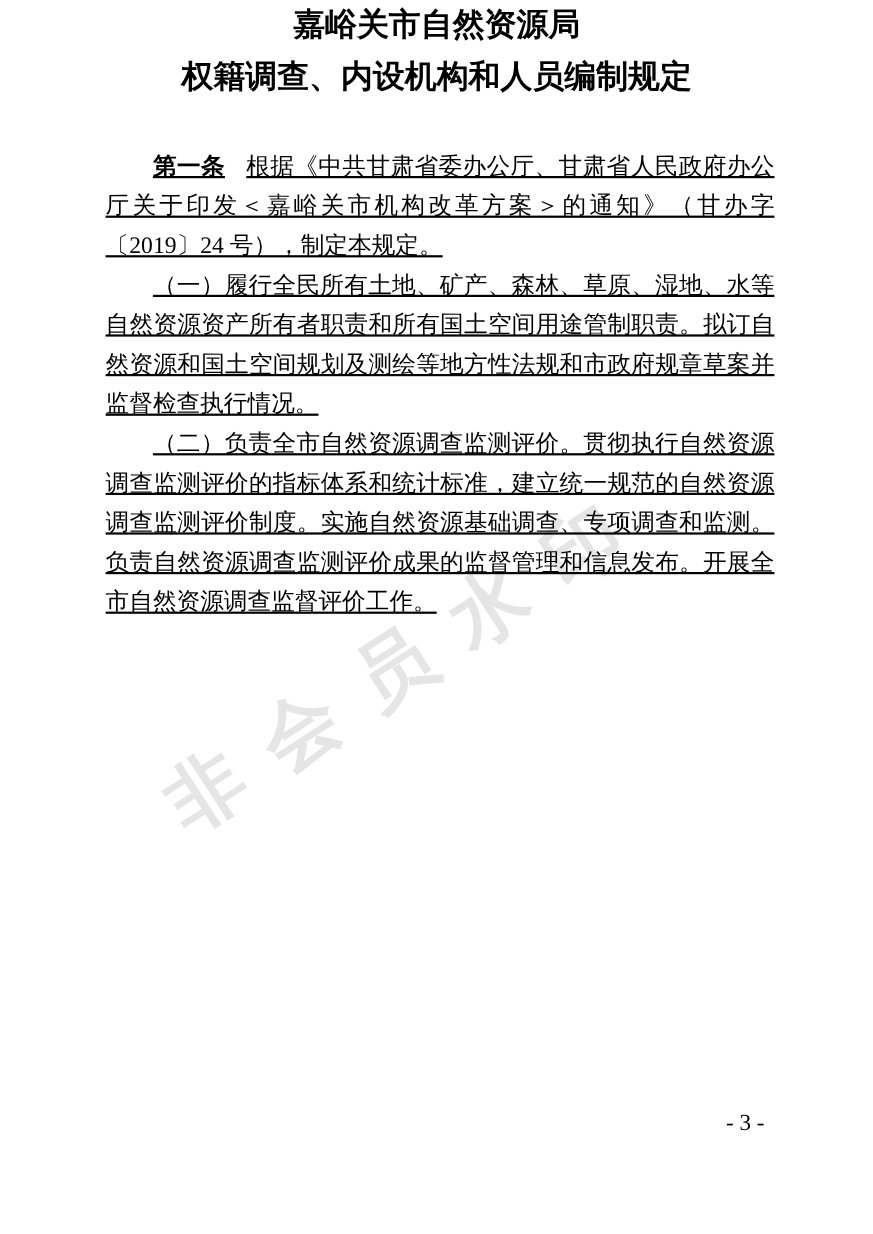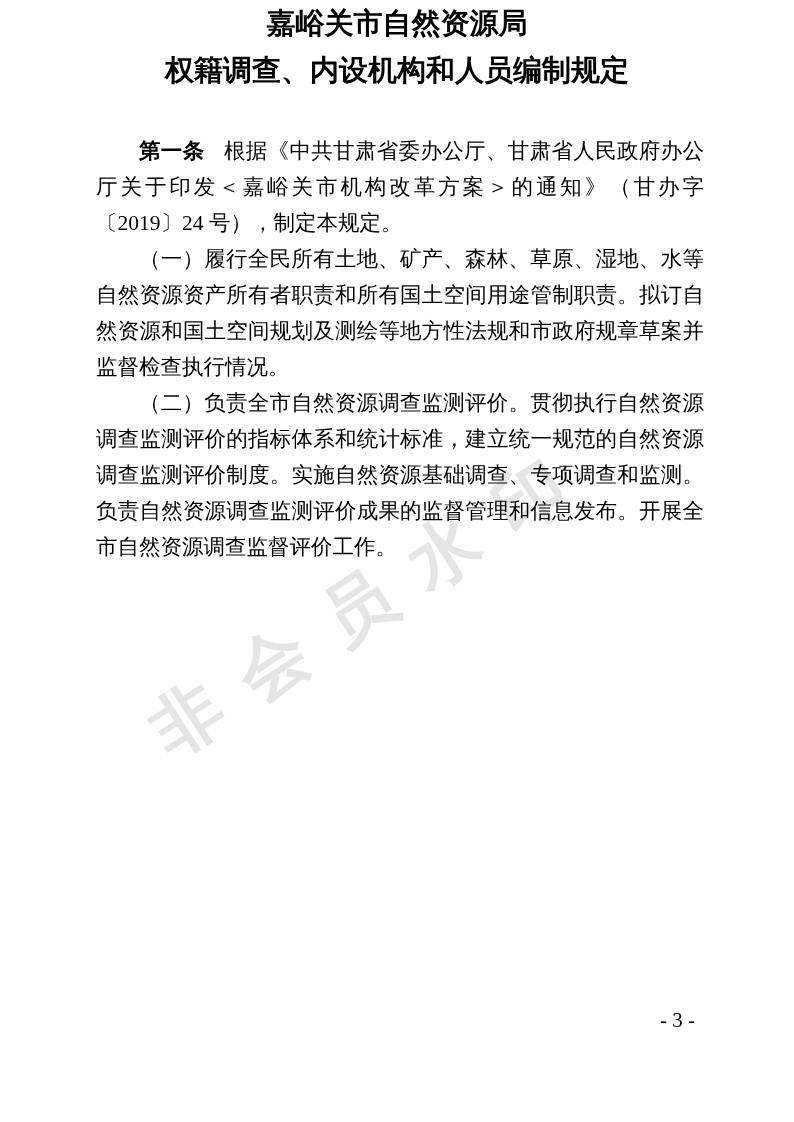--- a/index.html
+++ b/index.html
@@ -46,20 +46,21 @@
     font-family: "Liberation Serif", "DejaVu Serif", serif;
     font-size: 21.5px;
     line-height: 36px;
     color: #000000;
   }
   .para {
     margin: 0;
     text-indent: 2em;
     text-align: justify;
     word-break: normal;
+    text-decoration: underline;
   }
   .lead {
     font-weight: bold;
     margin-right: 0.9em;
   }
   .page-number {
     position: absolute;
     z-index: 1;
     top: 1008px;
     right: 99px;

